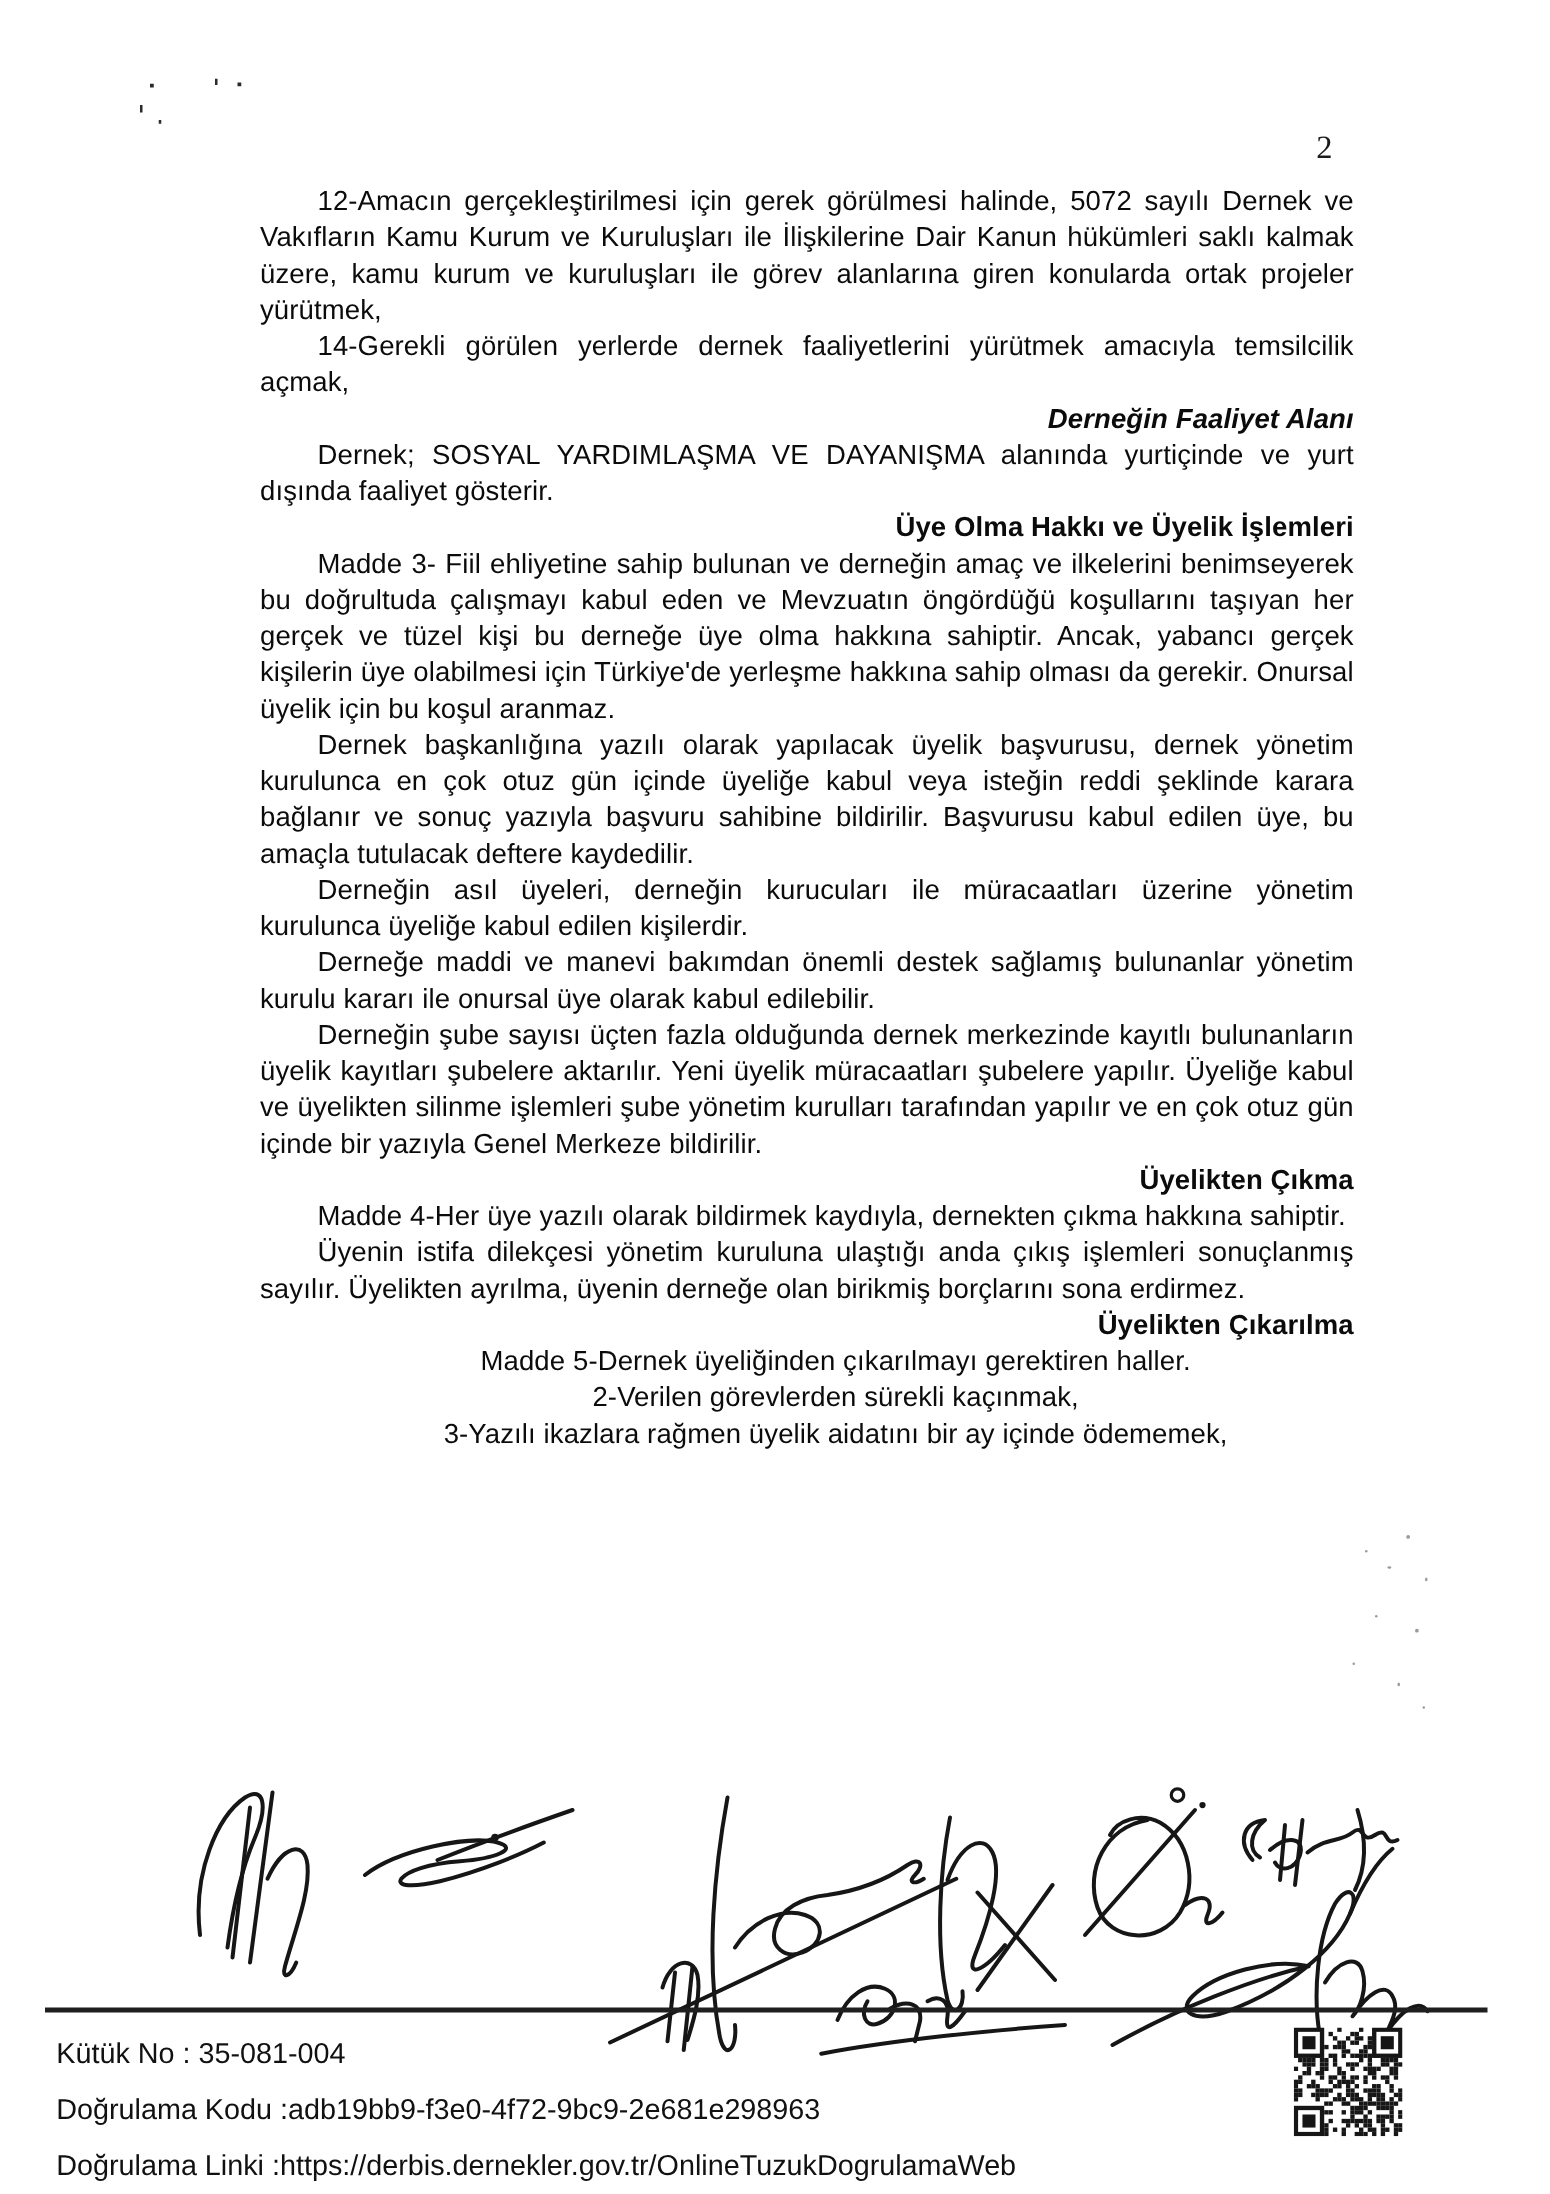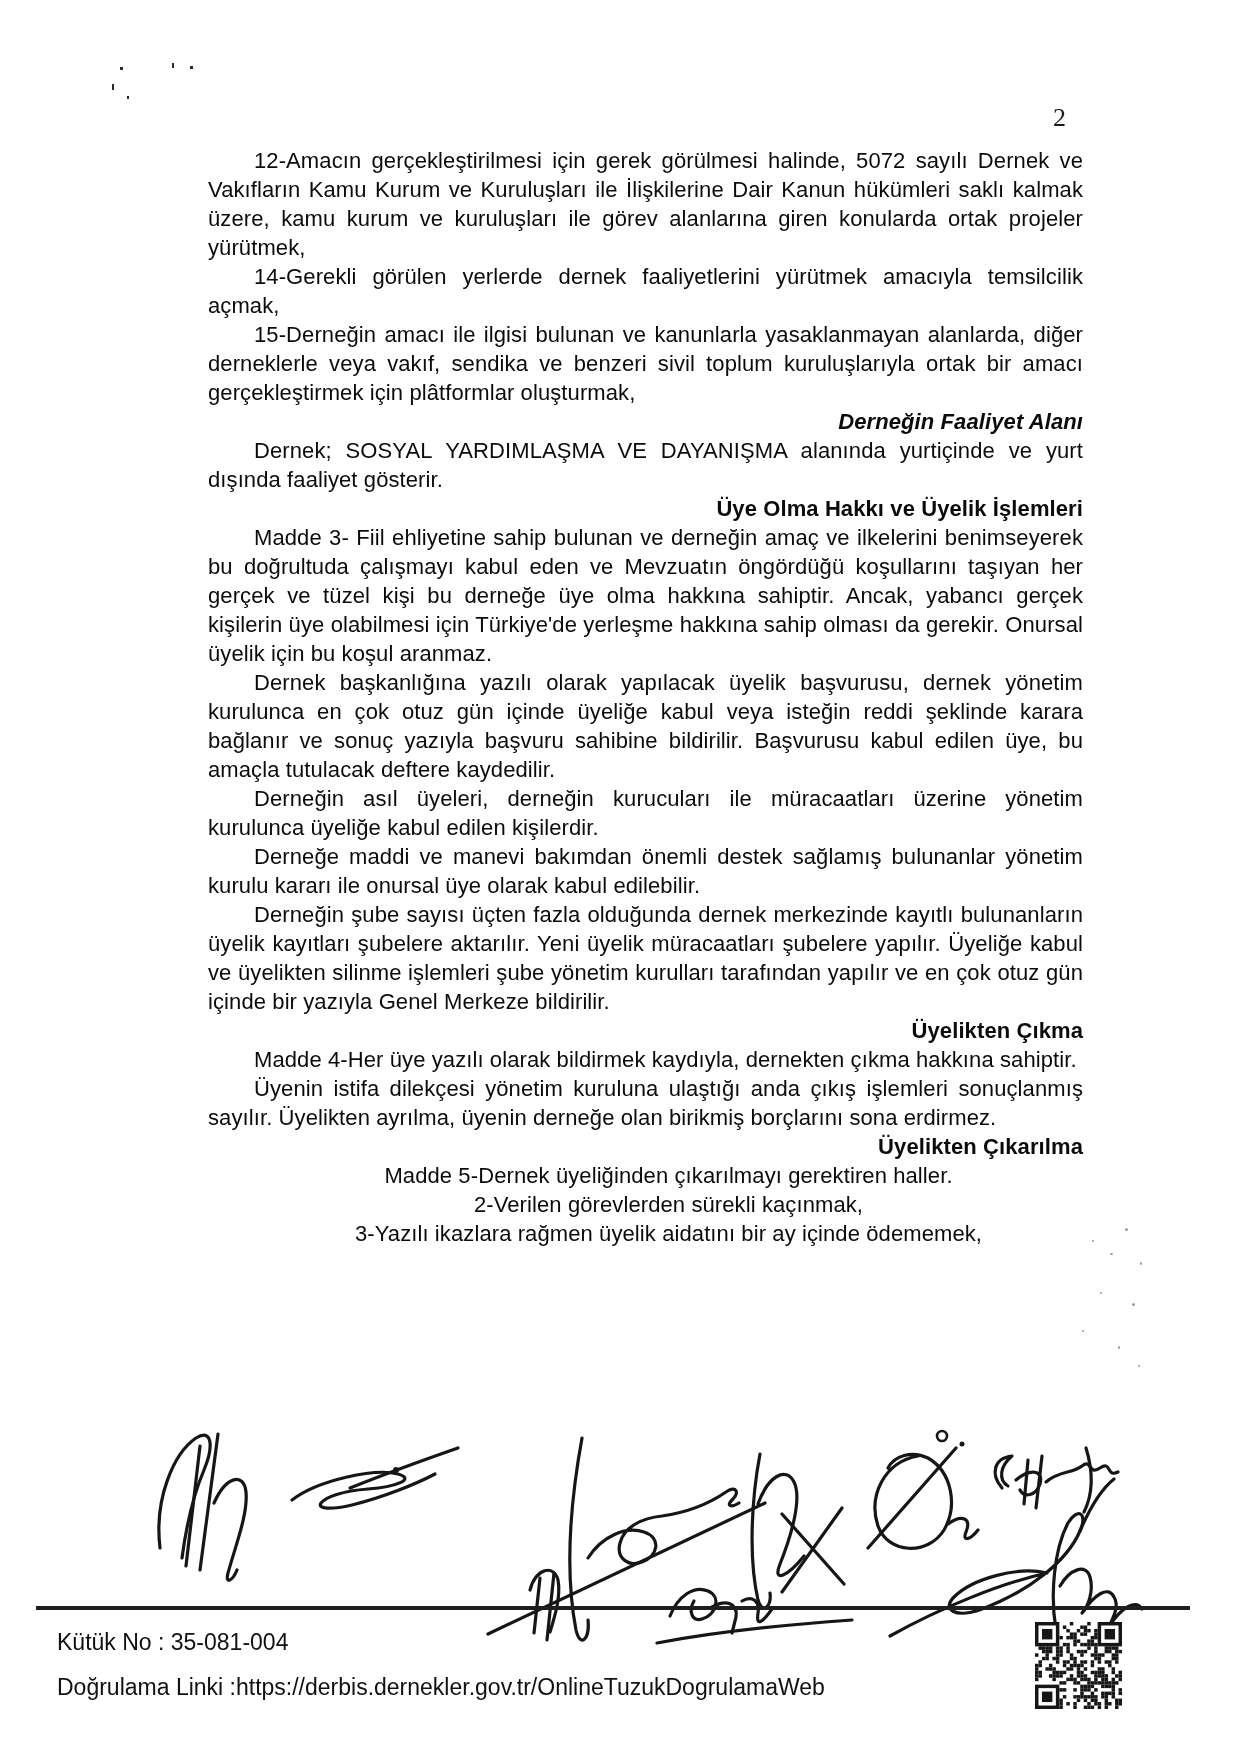--- a/index.html
+++ b/index.html
@@ -26,21 +26,21 @@
   b { font-weight:normal; }
   .sigs { position:absolute; left:140px; top:1408px; }
   .sigs path { fill:none; stroke:#161616; stroke-width:3.2; stroke-linecap:round; stroke-linejoin:round; }
   .sigs circle.o { fill:none; stroke:#161616; stroke-width:2.6; }
   .sigs circle.d { fill:#161616; stroke:none; }
   .rule { position:absolute; left:36px; top:1606px; width:1154px; height:4px; background:#1f1f1f; }
   .footer {
     position:absolute; left:45px; top:1620px;
     font-size:23px; line-height:45px; color:#111;
   }
-  .footer div { white-space:nowrap;margin-left:12px; }
+  .footer div { white-space:nowrap; }
   .qr { position:absolute; left:1035px; top:1622px; width:87px; height:87px; }
   .speck { position:absolute; background:#2a2a2a; }
   .fleck { position:absolute; background:#9a9a9a; border-radius:50%; }
 </style>
 </head>
 <body>
 
 <div class="page">
 
   <div>
@@ -61,21 +61,20 @@
     <div class="fleck" style="left:1082px;top:1330px;width:2px;height:2px;"></div>
     <div class="fleck" style="left:1118px;top:1346px;width:2px;height:3px;"></div>
     <div class="fleck" style="left:1138px;top:1365px;width:2px;height:2px;"></div>
   </div>
 
   <div class="pagenum">2</div>
 
   <div class="content">
     <p class="ind">12-Amacın gerçekleştirilmesi için gerek görülmesi halinde, 5072 sayılı Dernek ve Vakıfların Kamu Kurum ve Kuruluşları ile İlişkilerine Dair Kanun hükümleri saklı kalmak üzere, kamu kurum ve kuruluşları ile görev alanlarına giren konularda ortak projeler yürütmek,</p>
     <p class="ind">14-Gerekli görülen yerlerde dernek faaliyetlerini yürütmek amacıyla temsilcilik açmak,</p>
-    <p class="ind">15-Derneğin amacı ile ilgisi bulunan ve kanunlarla yasaklanmayan alanlarda, diğer derneklerle veya vakıf, sendika ve benzeri sivil toplum kuruluşlarıyla ortak bir amacı gerçekleştirmek için plâtformlar oluşturmak,</p>
 
     <p class="hd it ind gap">Derneğin Faaliyet Alanı</p>
     <p class="ind"><span>Dernek; </span><b>SOSYAL YARDIMLAŞMA VE DAYANIŞMA</b><span> alanında yurtiçinde ve yurt dışında faaliyet gösterir.</span></p>
 
     <p class="hd ind gap">Üye Olma Hakkı ve Üyelik İşlemleri</p>
     <p class="ind"><b>Madde 3-</b><span> Fiil ehliyetine sahip bulunan ve derneğin amaç ve ilkelerini benimseyerek bu doğrultuda çalışmayı kabul eden ve Mevzuatın öngördüğü koşullarını taşıyan her gerçek ve tüzel kişi bu derneğe üye olma hakkına sahiptir. Ancak, yabancı gerçek kişilerin üye olabilmesi için Türkiye'de yerleşme hakkına sahip olması da gerekir. Onursal üyelik için bu koşul aranmaz.</span></p>
     <p class="ind">Dernek başkanlığına yazılı olarak yapılacak üyelik başvurusu, dernek yönetim kurulunca en çok otuz gün içinde üyeliğe kabul veya isteğin reddi şeklinde karara bağlanır ve sonuç yazıyla başvuru sahibine bildirilir. Başvurusu kabul edilen üye, bu amaçla tutulacak deftere kaydedilir.</p>
     <p class="ind">Derneğin asıl üyeleri, derneğin kurucuları ile müracaatları üzerine yönetim kurulunca üyeliğe kabul edilen kişilerdir.</p>
     <p class="ind">Derneğe maddi ve manevi bakımdan önemli destek sağlamış bulunanlar yönetim kurulu kararı ile onursal üye olarak kabul edilebilir.</p>
     <p class="ind">Derneğin şube sayısı üçten fazla olduğunda dernek merkezinde kayıtlı bulunanların üyelik kayıtları şubelere aktarılır. Yeni üyelik müracaatları şubelere yapılır. Üyeliğe kabul ve üyelikten silinme işlemleri şube yönetim kurulları tarafından yapılır ve en çok otuz gün içinde bir yazıyla Genel Merkeze bildirilir.</p>
@@ -141,20 +140,21 @@
       <path d="M750,228 C802,199 862,175 907,165 C877,158 832,171 814,189 C802,201 814,211 842,201 C890,183 927,153 940,123 C948,105 938,99 928,115 C914,141 910,188 916,221"></path>
       <path d="M920,178 C930,161 946,155 950,169 C954,183 948,199 942,205 C954,187 968,177 974,189 C980,199 972,211 970,217 C982,199 996,191 1002,201"></path>
       <path d="M940,123 C952,95 964,79 974,71"></path>
     </g>
   </svg>
 
   <div class="rule"></div>
 
   <div class="footer">
     <div>Kütük No : 35-081-004</div>
+    <div>Doğrulama Kodu :adb19bb9-f3e0-4f72-9bc9-2e681e298963</div>
     <div>Doğrulama Linki :https://derbis.dernekler.gov.tr/OnlineTuzukDogrulamaWeb</div>
   </div>
 
   <div class="qr" id="qr"><svg xmlns="http://www.w3.org/2000/svg" width="87" height="87" viewBox="0 0 87 87" fill="#161616">
         <rect x="34.80" y="0.00" width="3.48" height="3.48"></rect>
         <rect x="52.20" y="0.00" width="3.48" height="3.48"></rect>
         <rect x="27.84" y="3.48" width="3.48" height="3.48"></rect>
         <rect x="45.24" y="3.48" width="3.48" height="3.48"></rect>
         <rect x="48.72" y="3.48" width="3.48" height="3.48"></rect>
         <rect x="31.32" y="6.96" width="3.48" height="3.48"></rect>

